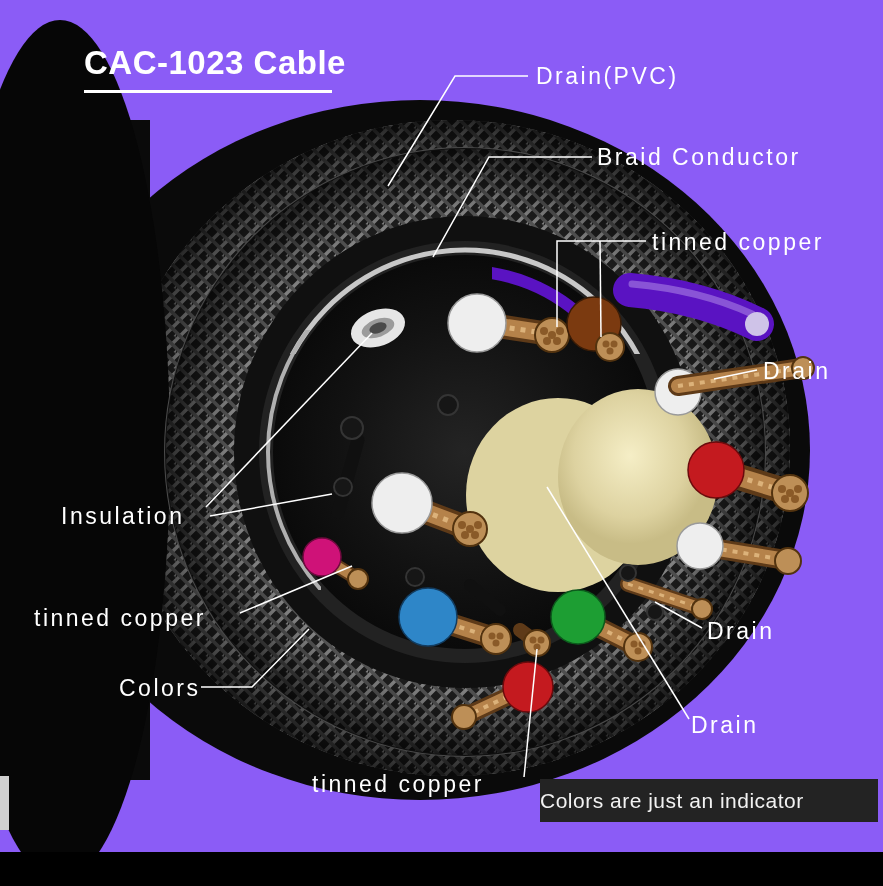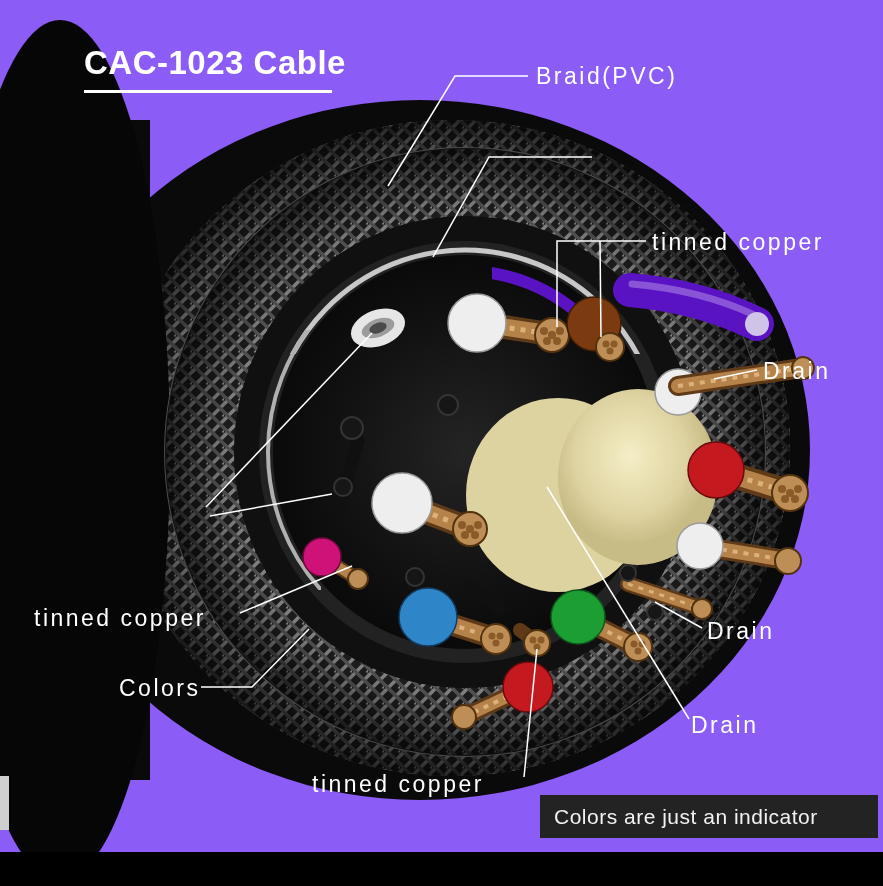--- a/index.html
+++ b/index.html
@@ -4,22 +4,22 @@
 <style>
   html,body{margin:0;padding:0;background:#000;}
   .stage{position:relative;width:883px;height:852px;background:#8b5cf6;overflow:hidden;
          font-family:Liberation Sans, sans-serif;}
   .stage svg{position:absolute;left:0;top:0;}
   .title{position:absolute;left:84px;top:44px;color:#fff;font-size:33px;font-weight:bold;
          letter-spacing:0.5px;white-space:nowrap;}
   .title-underline{position:absolute;left:84px;top:90px;width:248px;height:3px;background:#fff;}
   .callout{position:absolute;color:#fff;font-size:23px;font-weight:400;letter-spacing:2.5px;
            white-space:nowrap;}
-  .note{position:absolute;left:540px;top:795px;width:338px;height:43px;background:#232323;
-        color:#f2f2f2;font-size:21px;line-height:43px;padding-left:14px;box-sizing:border-box;
+  .note{position:absolute;left:540px;top:779px;width:338px;height:43px;background:#232323;
+        color:#f2f2f2;font-size:21px;line-height:43px;box-sizing:border-box;
         letter-spacing:0.5px;white-space:nowrap;}
 </style>
 </head>
 <body>
 
 <div class="stage">
 
 <svg width="883" height="886" viewBox="0 0 883 886">
   <defs>
     <pattern id="braidPat" width="16" height="16" patternUnits="userSpaceOnUse">
@@ -244,23 +244,25 @@
     <line x1="689" y1="719" x2="547" y2="487"></line>
     <line x1="524" y1="777" x2="537" y2="649"></line>
   </g>
 
   <rect x="0" y="776" width="9" height="54" fill="#cfcfcf"></rect>
 </svg>
 
   <div class="title">CAC-1023 Cable</div>
   <div class="title-underline"></div>
 
-  <div class="callout" style="left:536px;top:63px">Braid(PVC)</div>
+  <div class="callout" style="left:536px;top:63px">Drain(PVC)</div>
+  <div class="callout" style="left:597px;top:144px">Braid Conductor</div>
   <div class="callout" style="left:652px;top:229px">tinned copper</div>
   <div class="callout" style="left:763px;top:358px">Drain</div>
+  <div class="callout" style="left:61px;top:503px">Insulation</div>
   <div class="callout" style="left:34px;top:605px">tinned copper</div>
   <div class="callout" style="left:119px;top:675px">Colors</div>
   <div class="callout" style="left:707px;top:618px">Drain</div>
   <div class="callout" style="left:691px;top:712px">Drain</div>
   <div class="callout" style="left:312px;top:771px">tinned copper</div>
 
   <div class="note">Colors are just an indicator</div>
 </div>
 
 </body></html>

